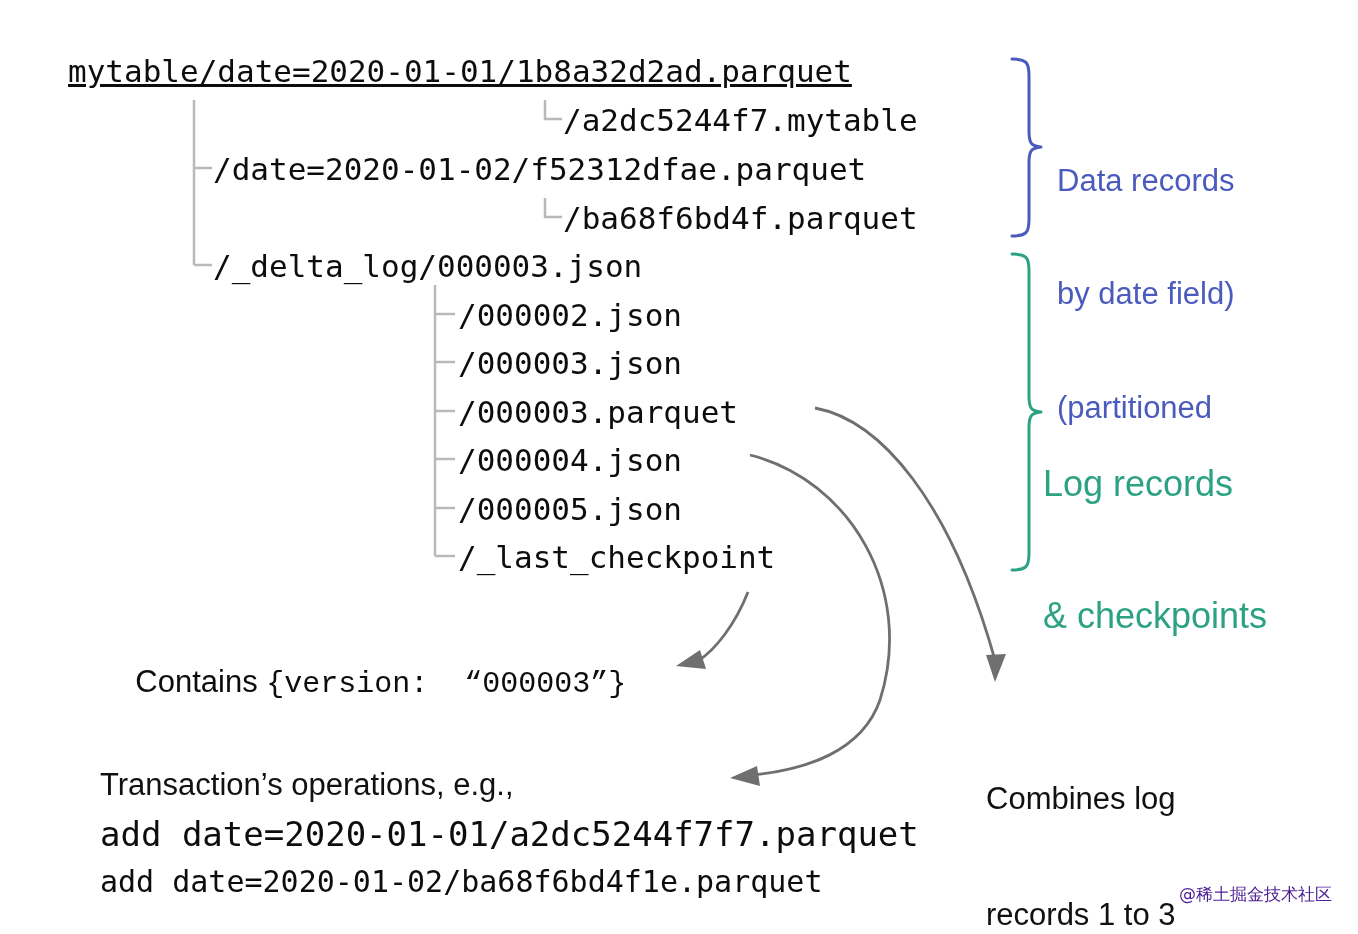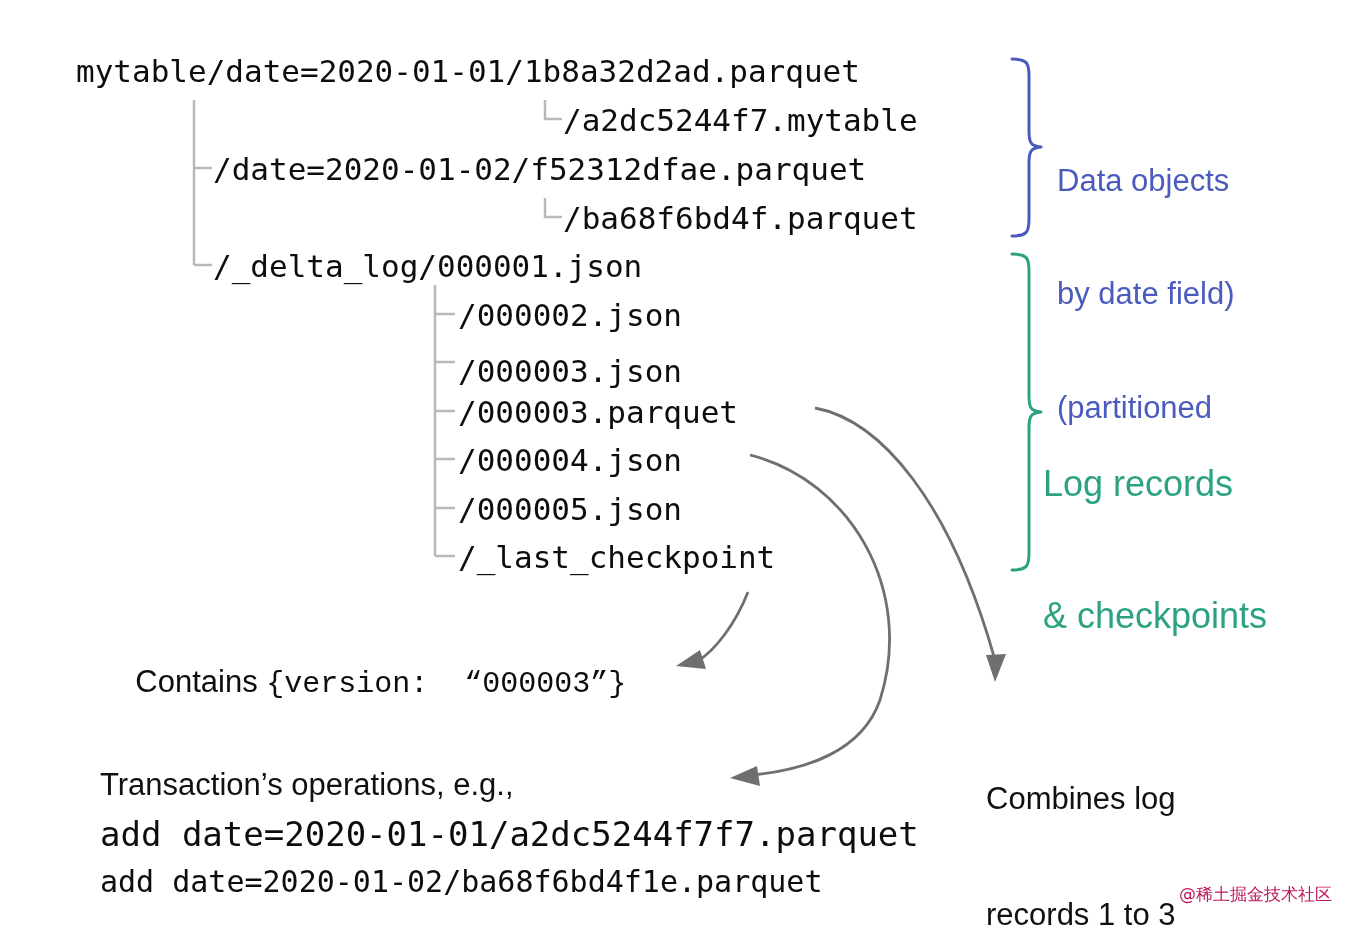--- a/index.html
+++ b/index.html
@@ -67,21 +67,21 @@
     left: 0;
     top: 0;
     width: 1358px;
     height: 934px;
     pointer-events: none;
   }
   .watermark {
     position: absolute;
     right: 26px;
     bottom: 28px;
-    color: #be185d;
+    color: #4c1d95;
     font-family: "DejaVu Sans", sans-serif;
     font-size: 17px;
     white-space: pre;
   }
 </style>
 </head>
 <body>
 
 <div id="canvas">
 
@@ -145,34 +145,34 @@
       <polygon points="730,778 757,766 760,786" fill="#6f6f6f" stroke="none"></polygon>
     </g>
 
       "Contains {version: 000003}" --&gt;
     <g stroke="#6f6f6f" stroke-width="2.8" fill="none">
       <path d="M748,592 C735,625 715,650 698,661"></path>
       <polygon points="676,666 700,650 706,669" fill="#6f6f6f" stroke="none"></polygon>
     </g>
   </svg>
 
-  <div class="mono" style="left:76px;  top:56px;">mytable/date=2020-01-01/1b8a32d2ad.parquet</div>
+  <div class="mono" style="left:68px;  top:56px;text-decoration:underline;">mytable/date=2020-01-01/1b8a32d2ad.parquet</div>
   <div class="mono" style="left:563px; top:105px;">/a2dc5244f7.mytable</div>
   <div class="mono" style="left:213px; top:154px;text-align:right;">/date=2020-01-02/f52312dfae.parquet</div>
   <div class="mono" style="left:563px; top:203px;">/ba68f6bd4f.parquet</div>
-  <div class="mono" style="left:213px; top:251px;">/_delta_log/000001.json</div>
+  <div class="mono" style="left:213px; top:251px;">/_delta_log/000003.json</div>
   <div class="mono" style="left:458px; top:300px;">/000002.json</div>
-  <div class="mono" style="left:458px; top:356px;">/000003.json</div>
+  <div class="mono" style="left:458px; top:348px;">/000003.json</div>
   <div class="mono" style="left:458px; top:397px;">/000003.parquet</div>
   <div class="mono" style="left:458px; top:445px;">/000004.json</div>
   <div class="mono" style="left:458px; top:494px;">/000005.json</div>
   <div class="mono" style="left:458px; top:542px;">/_last_checkpoint</div>
 
   <div class="ann-blue" style="left:1057px; top:86px;">
-    <div>Data objects</div>
+    <div>Data records</div>
     <div>by date field)</div>
     <div>(partitioned</div>
   </div>
 
   <div class="ann-green" style="left:1043px; top:374px;">
     <div>Log records</div>
     <div>&amp; checkpoints</div>
   </div>
 
   <div class="mixed-line" style="left:100px; top:645px;">

